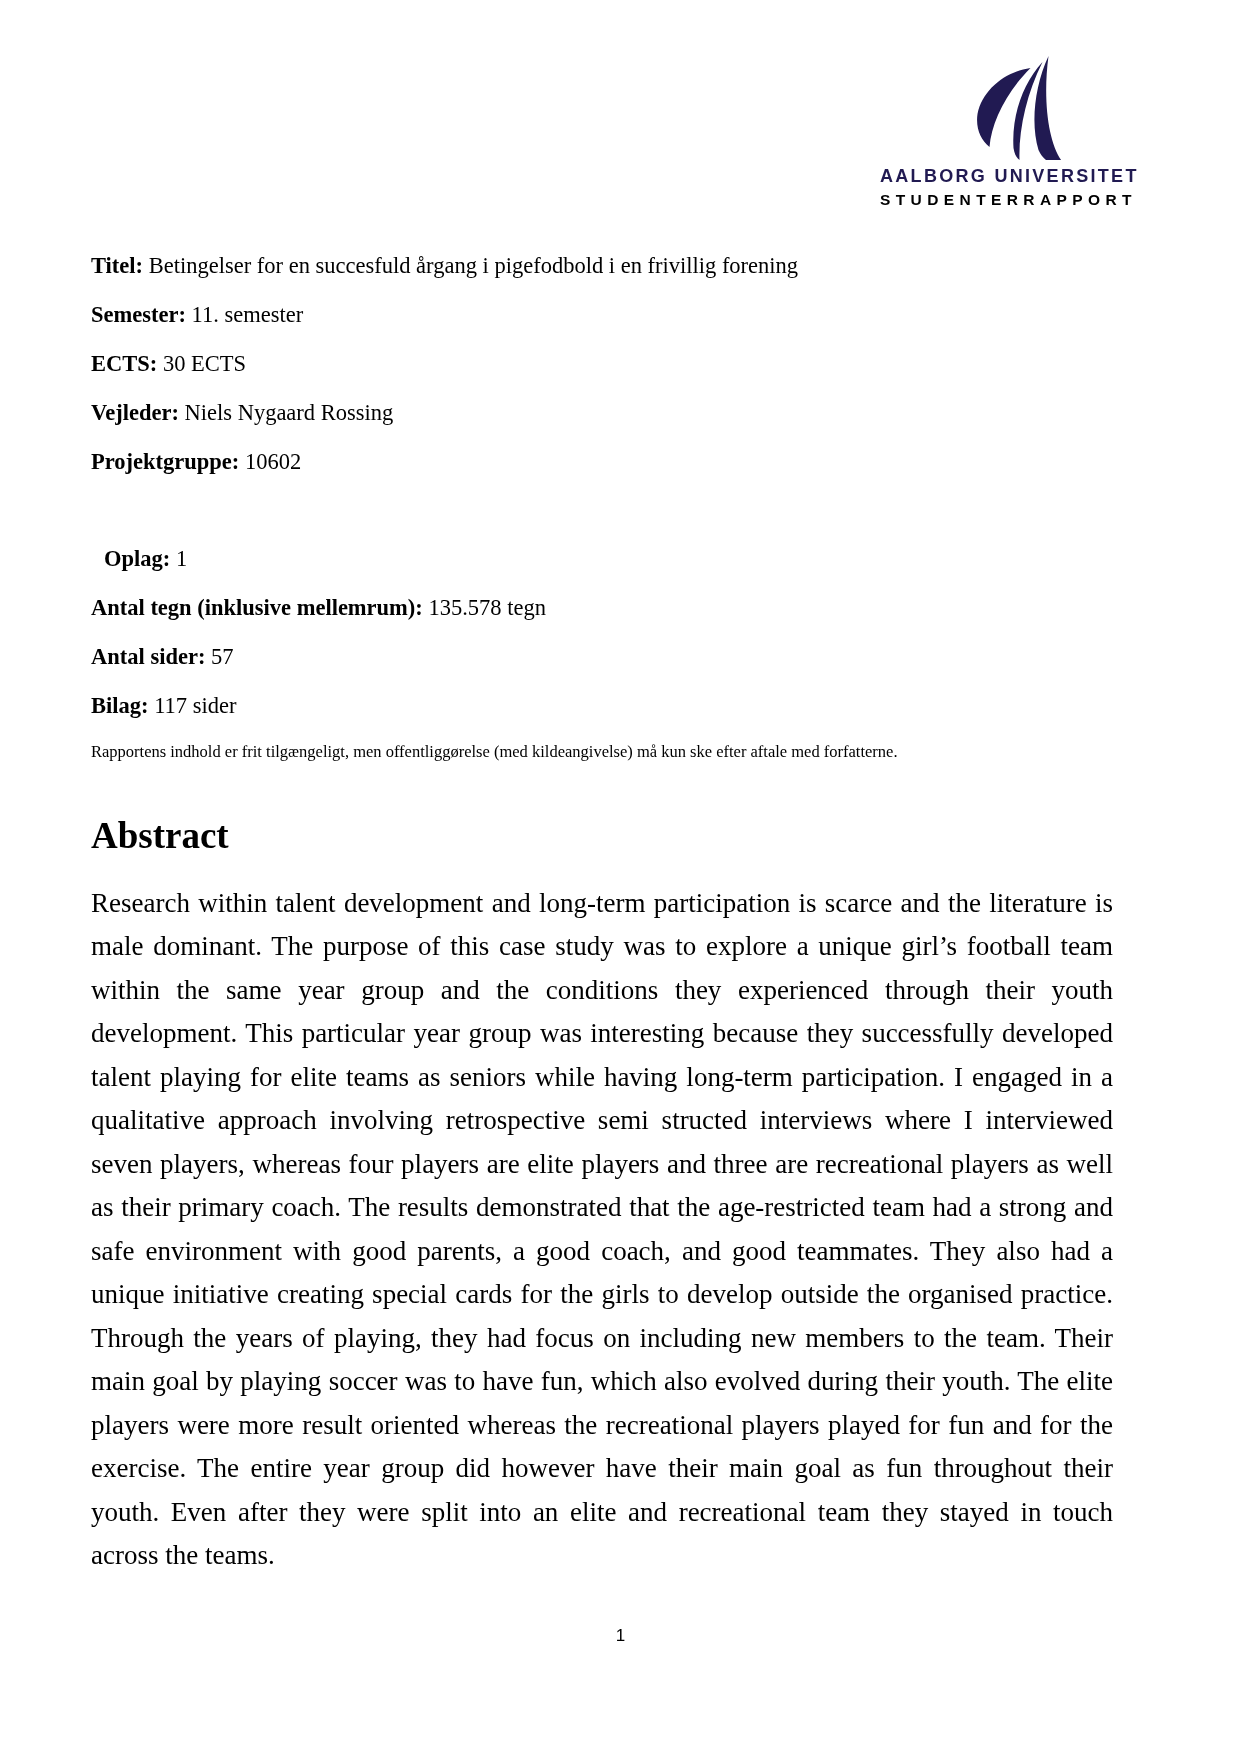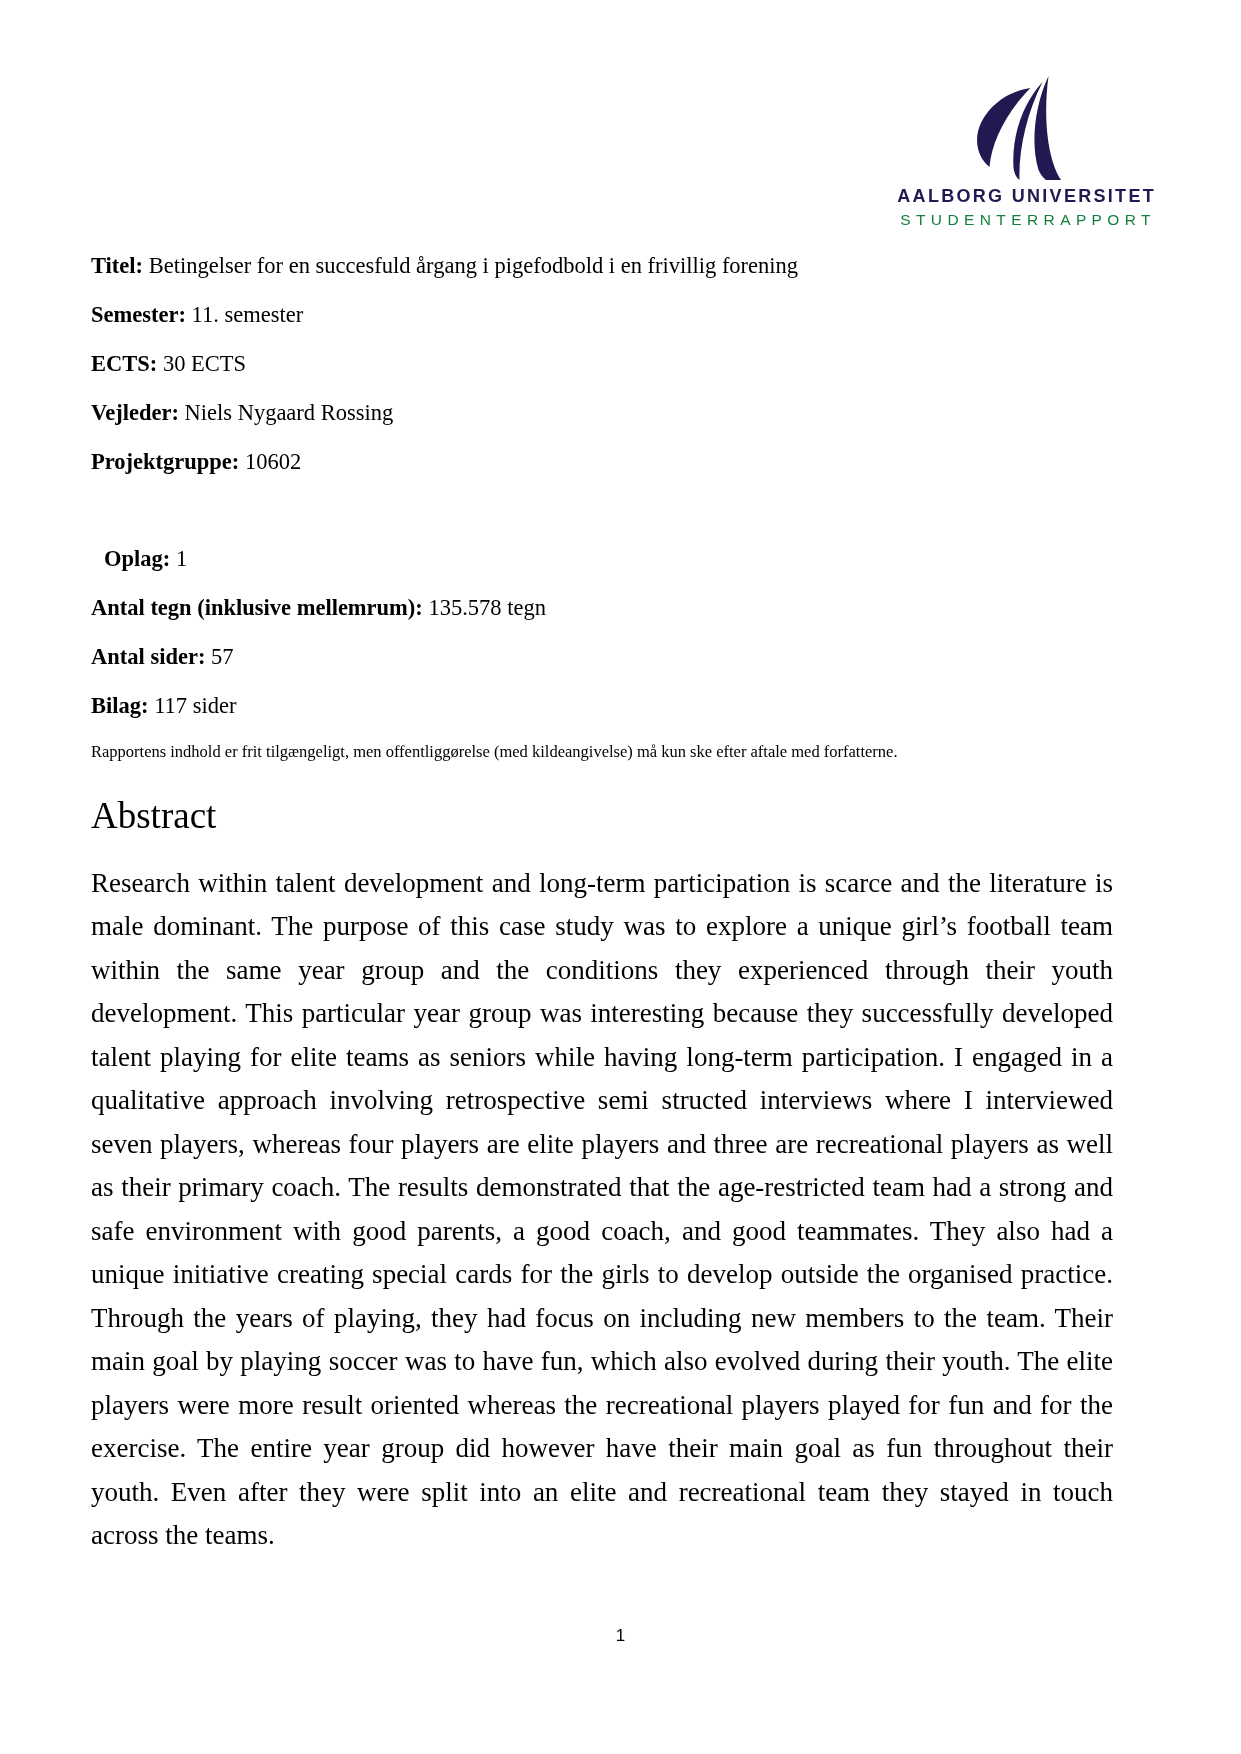--- a/index.html
+++ b/index.html
@@ -7,51 +7,51 @@
     position:relative;
     width:1241px; height:1754px;
     background:#ffffff;
     overflow:hidden;
     font-family:"Liberation Serif", serif;
     color:#000;
   }
 
   
   .logo-block {
-    position:absolute; top:76px; right:85px;
+    position:absolute; top:56px; right:85px;
     width:276px;
-    text-align:right;
+    text-align:left;
     color:#211a52;
   }
   .logo-swirl { display:block; margin:0 auto 6px auto; width:96px; height:104px; }
   .logo-wordmark {
     font-family:"Liberation Sans", sans-serif;
     font-size:18px; font-weight:700; letter-spacing:2.3px;
     white-space:nowrap; color:#211a52;
   }
   .logo-tagline {
     font-family:"Liberation Sans", sans-serif;
-    font-size:15.5px; font-weight:400; letter-spacing:5.4px;
-    white-space:nowrap; color:#15803d; margin-top:4px;
+    font-size:15.5px; font-weight:700; letter-spacing:5.4px;
+    white-space:nowrap; color:#000000; margin-top:4px;
   }
 
   
   .content {
     position:absolute; top:252px; left:91px; width:1022px;
   }
   .row { margin:0 0 21px 0; font-size:22.5px; line-height:28px; }
   .row b { font-weight:700; }
   .group-2 { margin-top:69px;margin-left:13px; }
   .copyright-note {
     margin-top:11px;
     font-size:16.5px; line-height:22px;
   }
   .abstract-heading {
-    margin-top:32px;
-    font-size:37px; font-weight:400; line-height:42px;
+    margin-top:52px;
+    font-size:37px; font-weight:700; line-height:42px;
   }
   .abstract-body {
     margin-top:23px;
     font-size:27px; line-height:43.5px;
     text-align:justify;
   }
 
   
   .page-number {
     position:absolute; top:1626px; left:0; width:100%;

